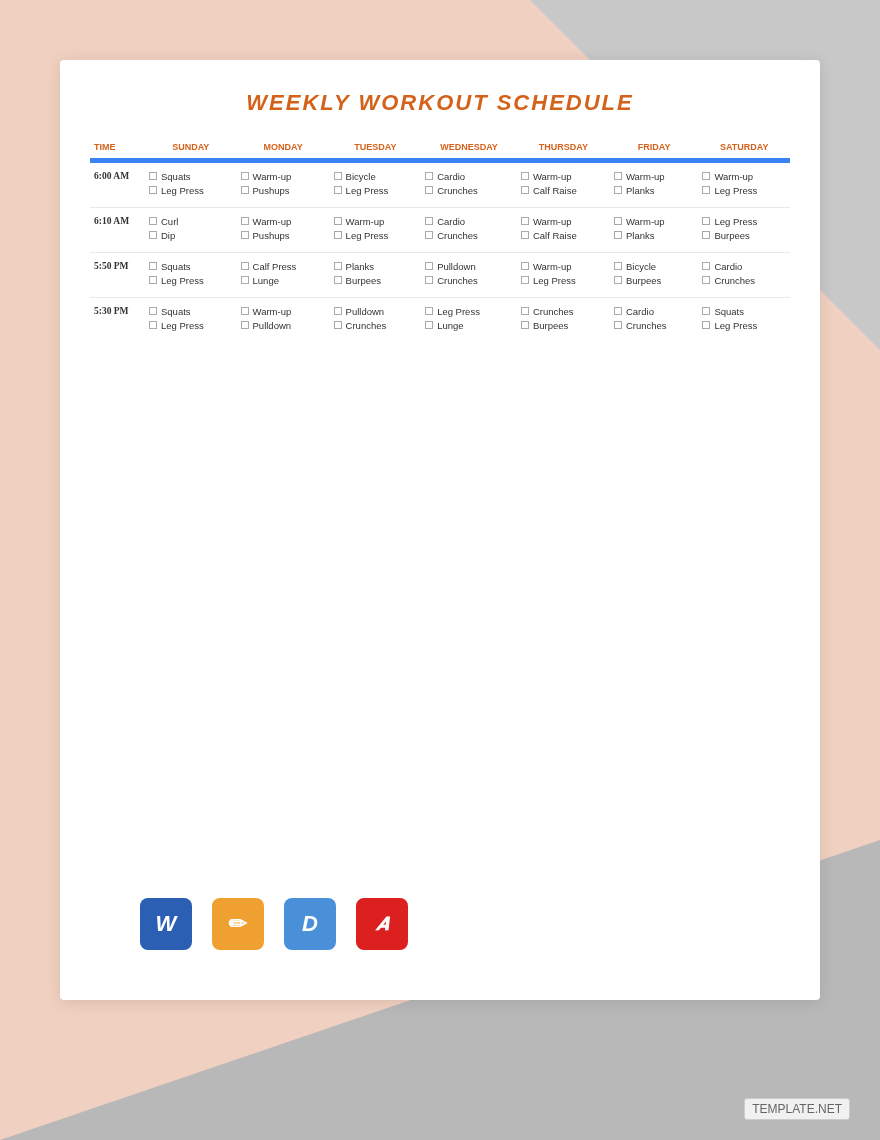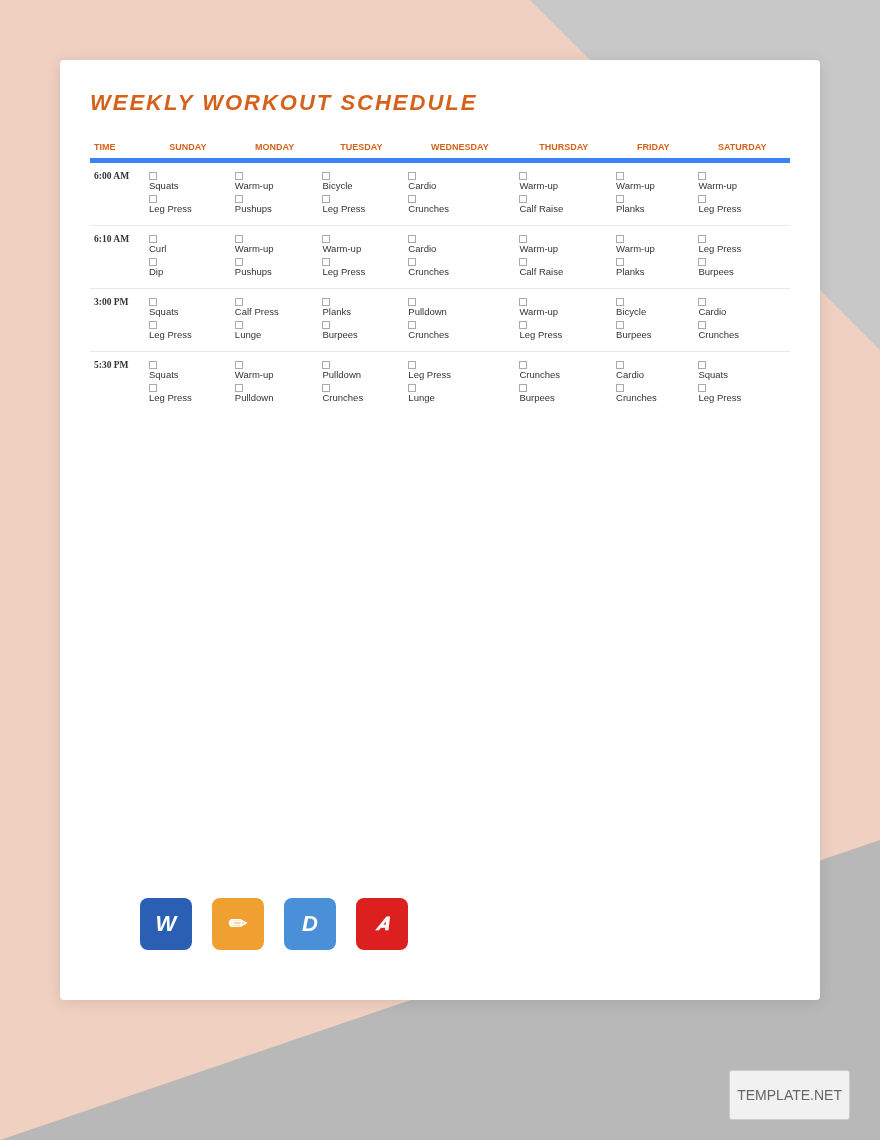--- a/index.html
+++ b/index.html
@@ -32,20 +32,21 @@
       top: 60px;
       left: 60px;
       right: 60px;
       bottom: 140px;
       background: white;
       border-radius: 4px;
       padding: 30px 30px 20px 30px;
       box-shadow: 0 2px 15px rgba(0,0,0,0.1);
     }
     .card-title {
+      text-align: center;
       font-size: 22px;
       font-weight: bold;
       font-style: italic;
       color: #d4621a;
       letter-spacing: 2px;
       margin-bottom: 20px;
       text-transform: uppercase;
     }
     table {
       width: 100%;
@@ -80,21 +81,20 @@
       padding-right: 8px;
       text-align: left;
       width: 55px;
       font-family: Liberation Serif, serif;
     }
     .exercise-item {
       display: flex;
       align-items: flex-start;
       margin-bottom: 3px;
       white-space: nowrap;
-      flex-direction: column;
     }
     .checkbox {
       display: inline-block;
       width: 8px;
       height: 8px;
       border: 1px solid #aaa;
       margin-right: 4px;
       margin-top: 1px;
       flex-shrink: 0;
     }
@@ -126,22 +126,22 @@
       font-weight: bold;
       font-style: italic;
     }
     .template-badge {
       position: absolute;
       bottom: 20px;
       right: 30px;
       background: rgba(255,255,255,0.8);
       border: 1px solid #ccc;
       border-radius: 3px;
-      padding: 16px 7px;
-      font-size: 14px;
+      padding: 3px 7px;
+      font-size: 12px;
       color: #666;
     }
     tr:last-child td {
       border-bottom: none;
     }
   </style>
 </head>
 <body>
 
 <div class="bg-triangle"></div>
@@ -304,21 +304,21 @@
               <span class="checkbox"></span>
               <span>Leg Press</span>
             </div>
             <div class="exercise-item">
               <span class="checkbox"></span>
               <span>Burpees</span>
             </div>
           </td>
         </tr>
         <tr>
-          <td class="time-cell">3:00 PM</td>
+          <td class="time-cell">5:50 PM</td>
           <td style="text-align: left;">
             <div class="exercise-item">
               <span class="checkbox"></span>
               <span>Squats</span>
             </div>
             <div class="exercise-item">
               <span class="checkbox"></span>
               <span>Leg Press</span>
             </div>
           </td>

